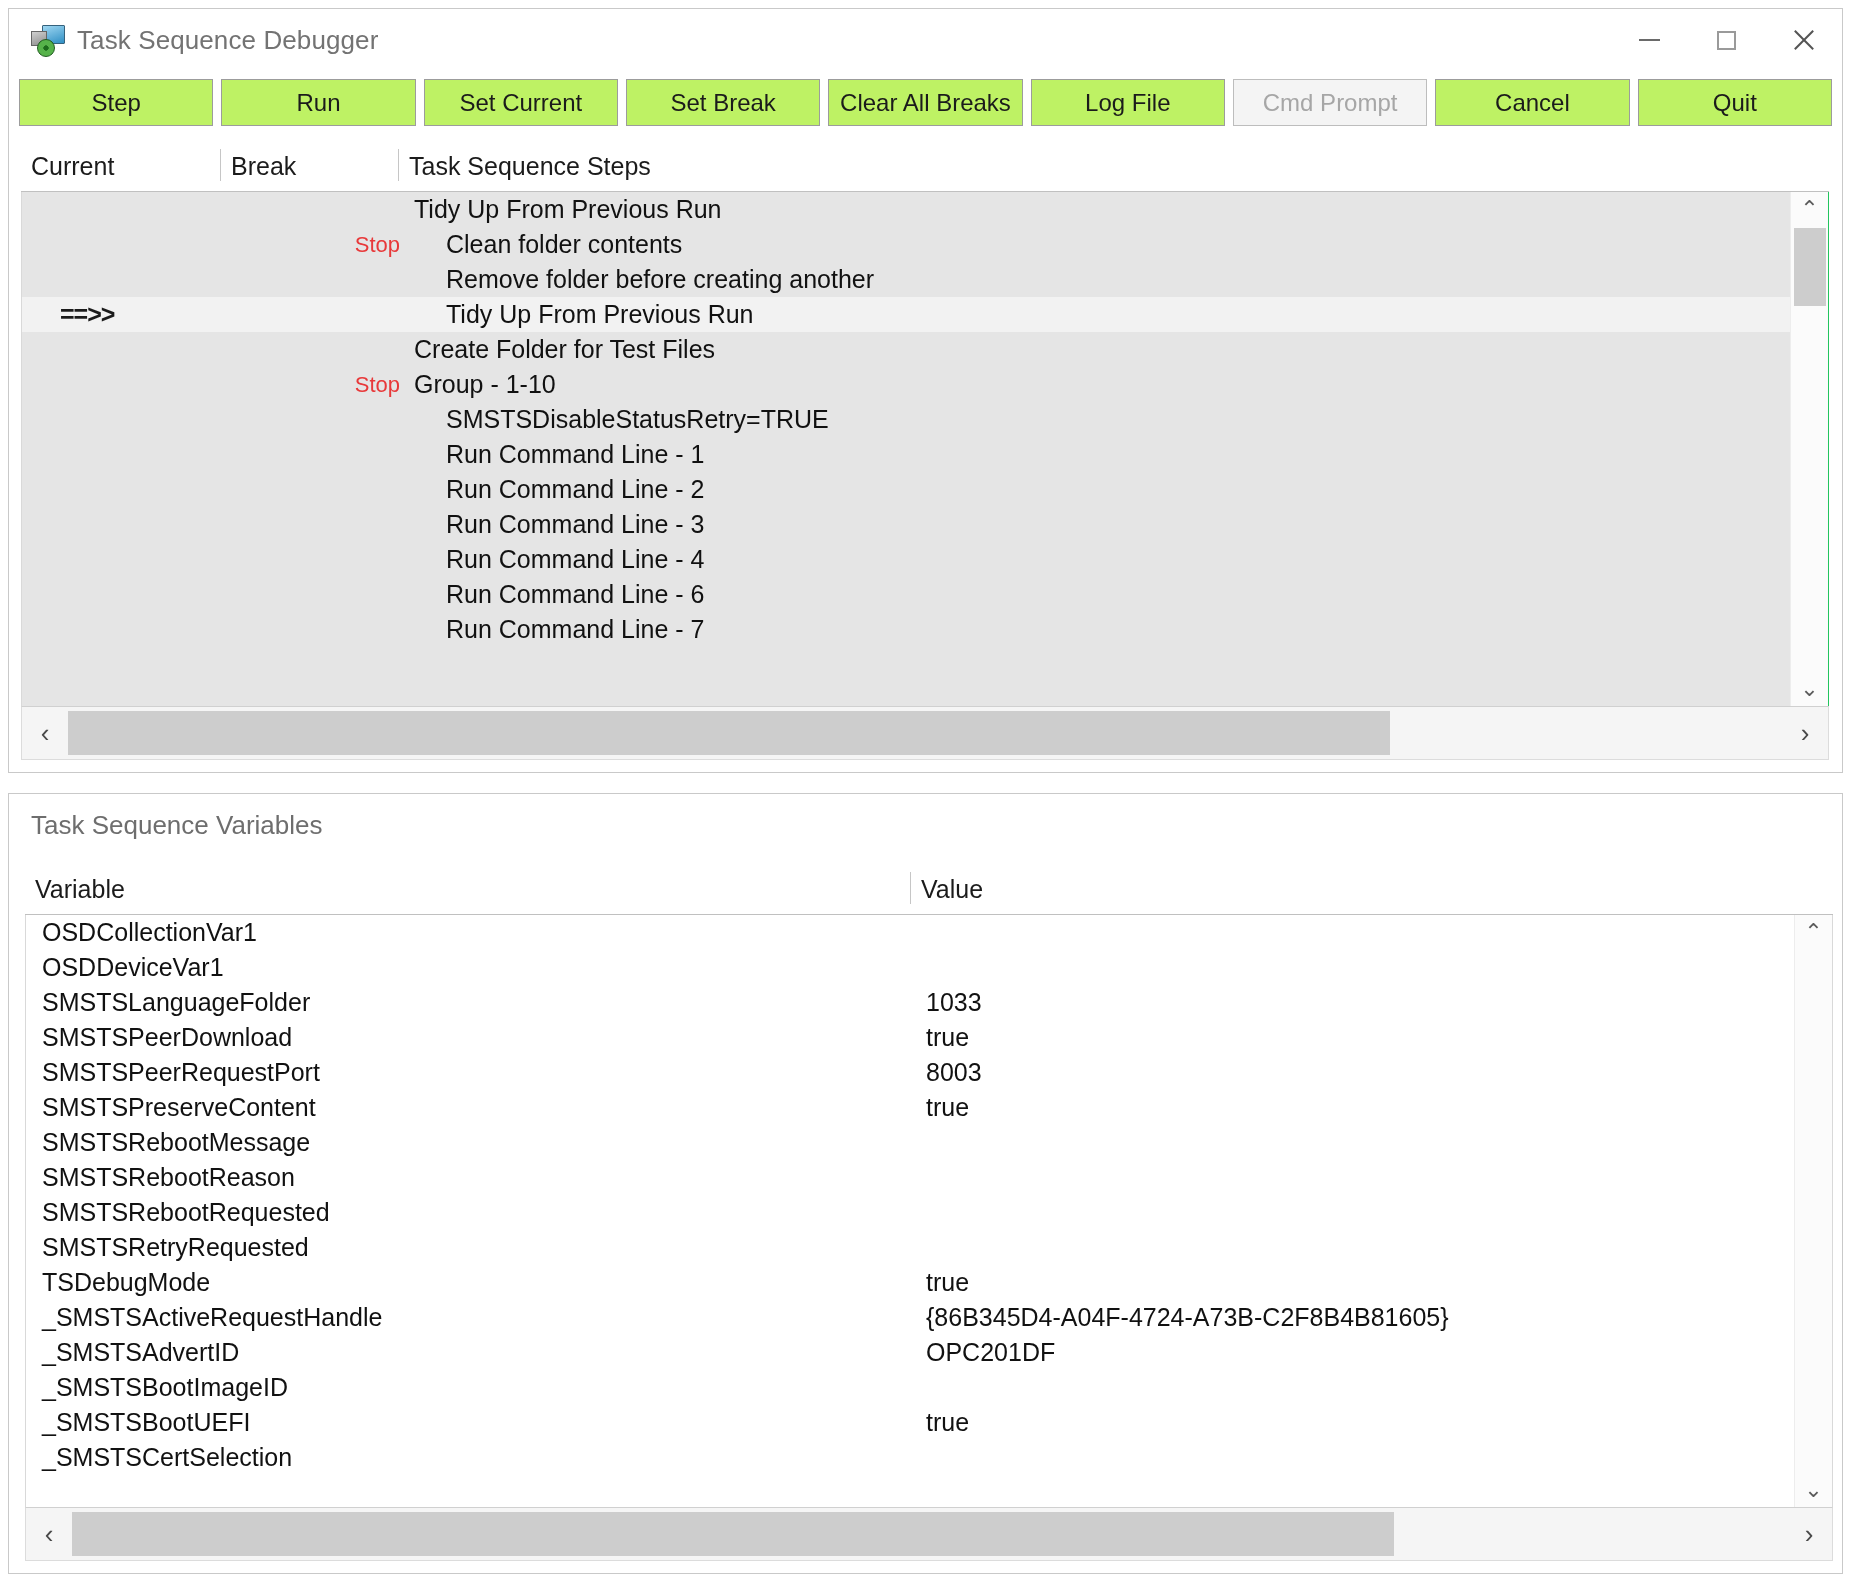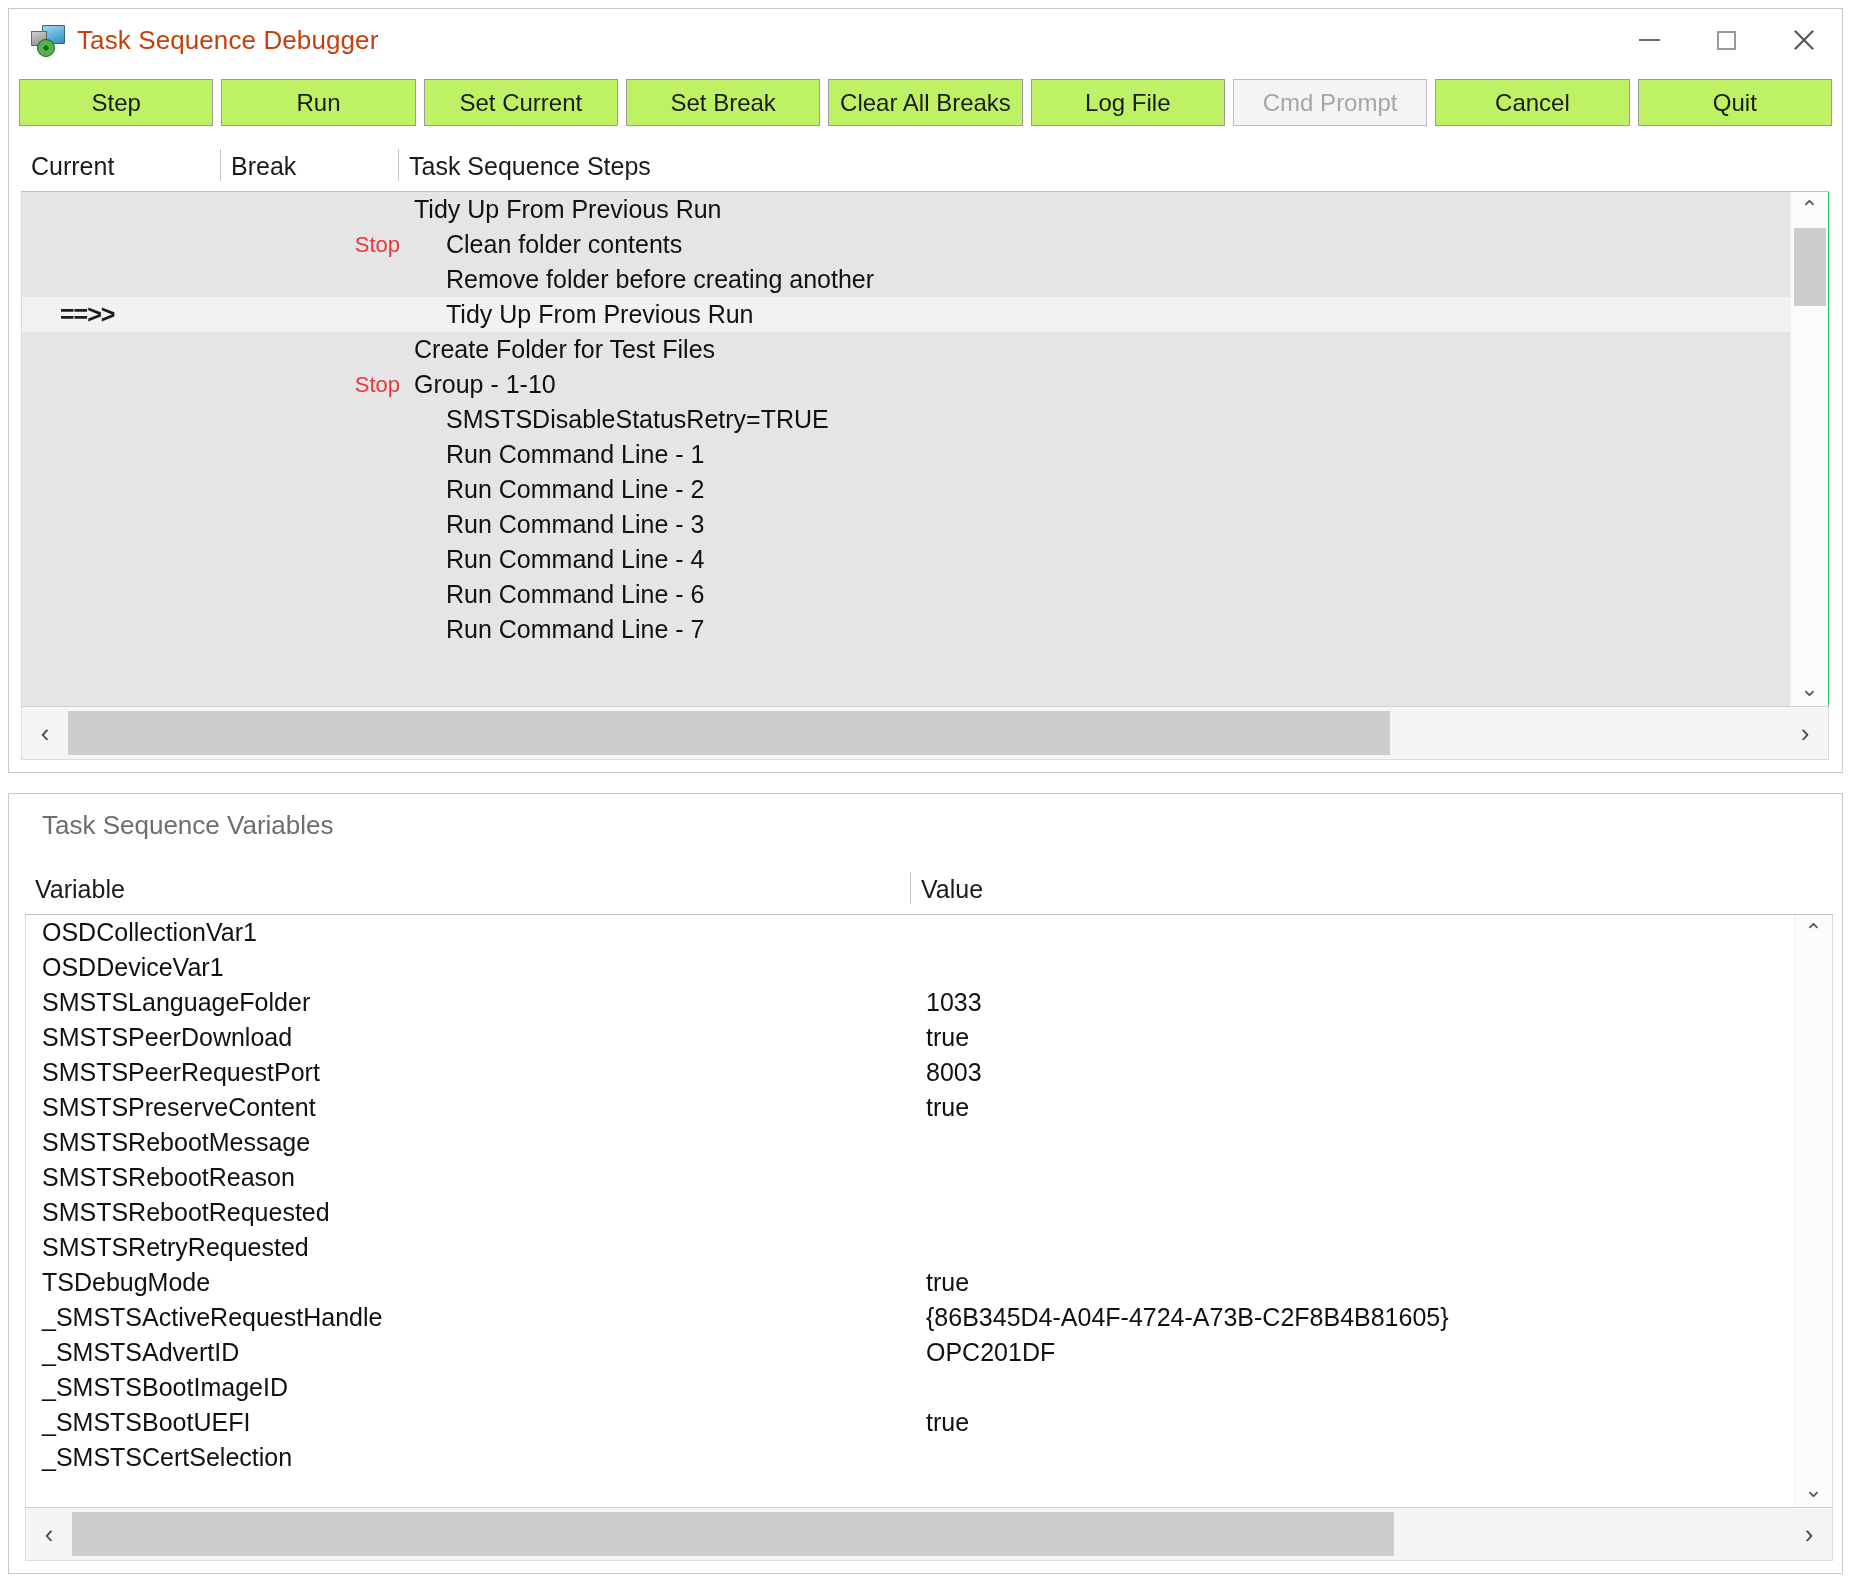--- a/index.html
+++ b/index.html
@@ -61,21 +61,21 @@
     position: absolute;
     left: 6px; top: 16px;
     width: 16px; height: 16px;
     border-radius: 50%;
     background: radial-gradient(circle at 50% 50%, #1c6b1c 0 22%, #56b24a 24% 100%);
     border: 1px solid #1d5a1d;
   }
   .title-text {
     margin-left: 12px;
     font-size: 26px;
-    color: #c2410c;
+    color: #737373;
     letter-spacing: 0.1px;
     white-space: nowrap;
   }
   .win-controls {
     position: absolute;
     right: 0;
     top: 0;
     height: 62px;
     display: flex;
     align-items: center;
@@ -278,21 +278,20 @@
   
   .vars-window {
     position: absolute;
     left: 8px;
     top: 793px;
     width: 1835px;
     height: 781px;
     background: #ffffff;
     border: 1px solid #c9c9c9;
     box-sizing: border-box;
-    padding-left: 11px;
   }
   .vars-title {
     height: 62px;
     display: flex;
     align-items: center;
     padding-left: 22px;
     font-size: 26px;
     color: #6e6e6e;
     box-sizing: border-box;
   }

